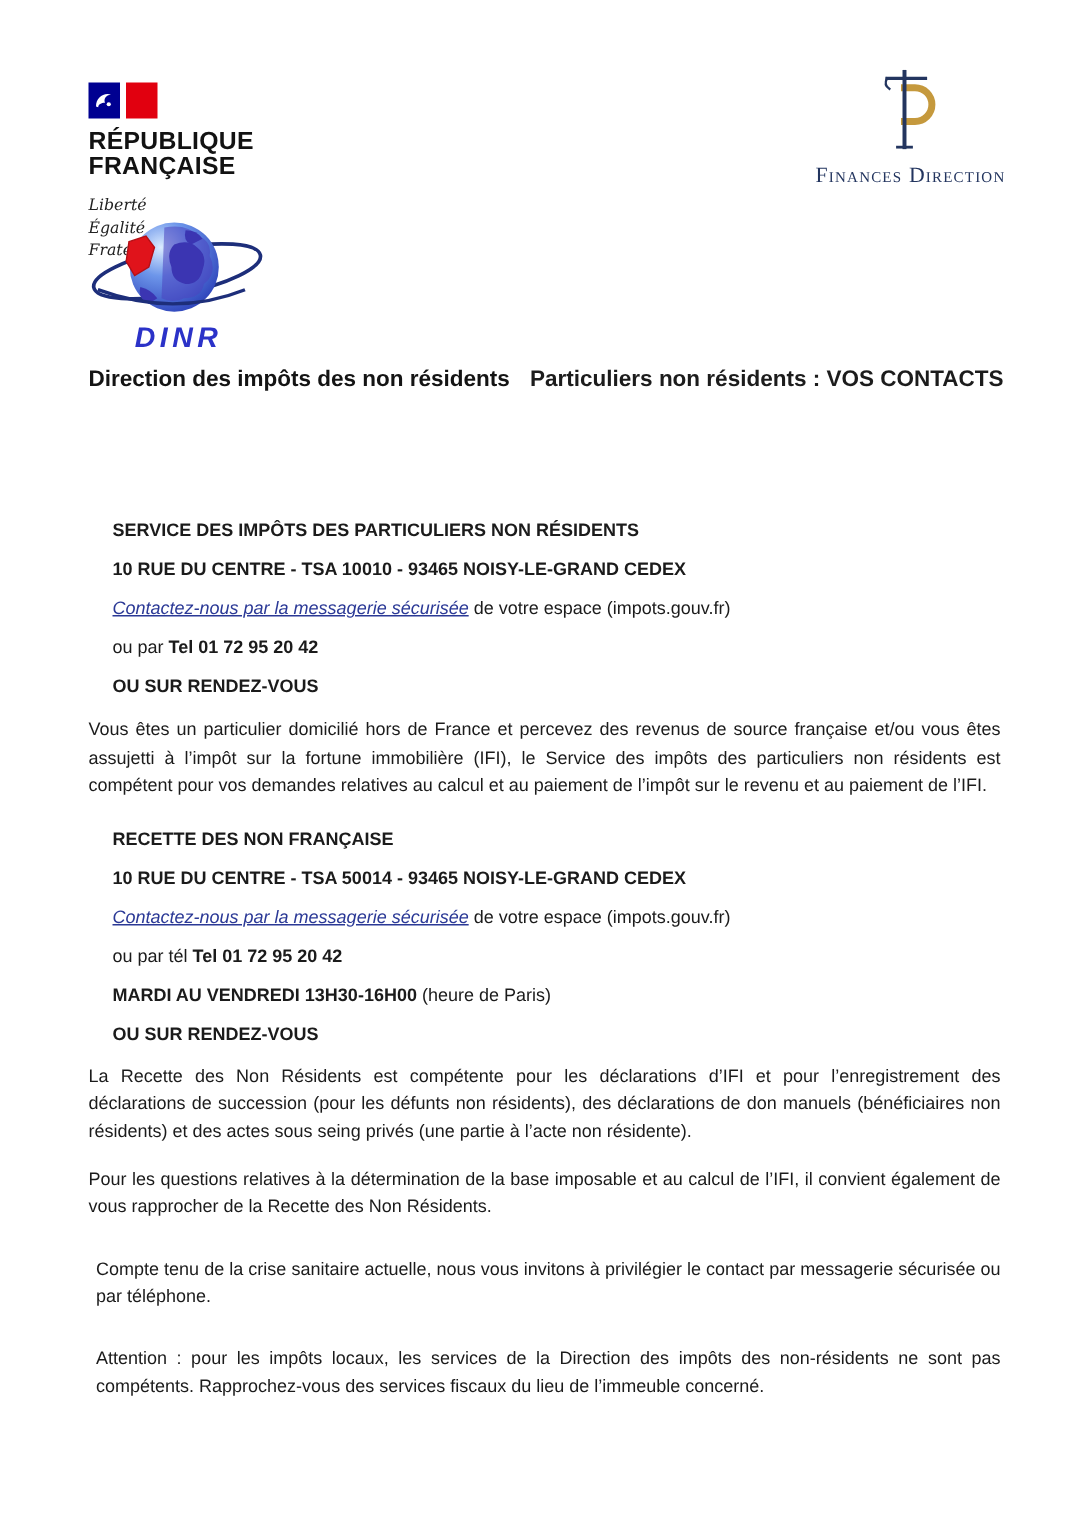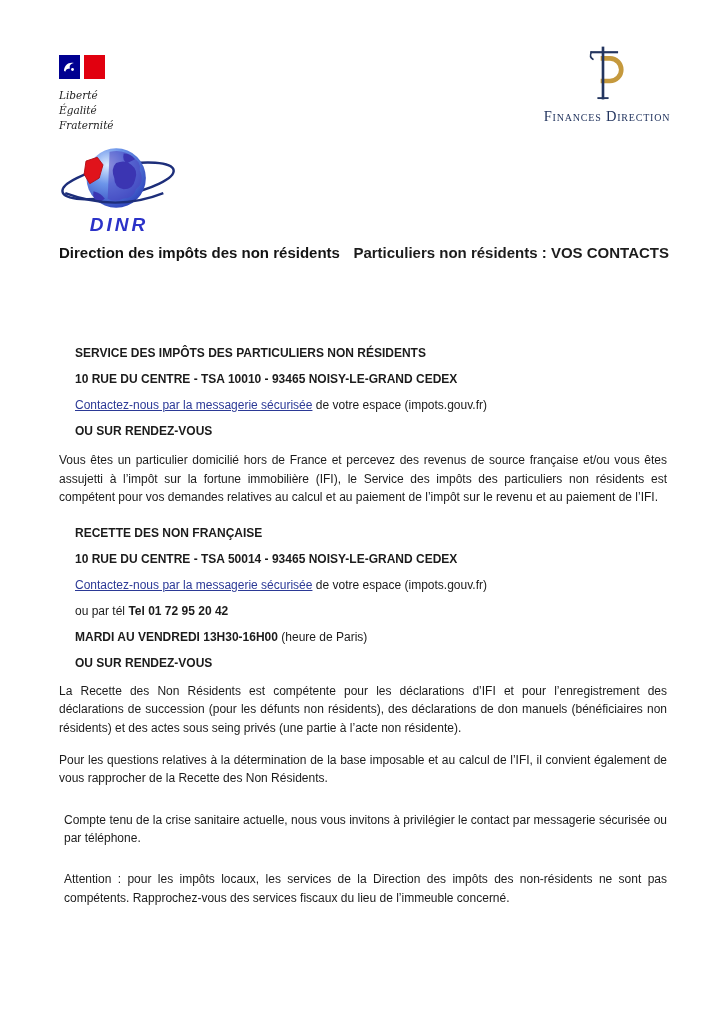--- a/index.html
+++ b/index.html
@@ -35,38 +35,42 @@
   
   .title-row { position:absolute; left:59px; right:55px; top:244px;
                display:flex; justify-content:space-between; align-items:baseline; }
   .title-left  { font-size:15px; font-weight:700; color:#141414; }
   .title-right { font-size:15px; font-weight:600; color:#1c1c1c; }
 
   
   .content { position:absolute; left:59px; right:57px; top:346px; font-size:12px; color:#1b1b1b; }
   .cline { margin:0 0 12px 16px; line-height:14px; }
   .b { font-weight:700; }
-  a.link { color:var(--link-blue,#2b3996); text-decoration:underline; cursor:pointer; }
+  a.link { color:var(--link-blue,#2b3996); text-decoration:underline; cursor:pointer;font-style:italic; }
   .para { margin:0; text-align:justify; line-height:1.55; }
   .mt13 { margin-top:13px; } .mt19 { margin-top:19px; } .mt8 { margin-top:8px; }
   .mt23 { margin-top:23px; } .mt18 { margin-top:22px; }
   .ind { padding-left:5px; }
 </style>
 </head>
 <body style="--flag-blue: #000091; --flag-red: #e1000f; --fp-navy: #23355f; --fp-gold: #c5993d; --dinr-blue: #2b32c8; --link-blue: #2b3996; --text: #1b1b1b;">
 
 <div class="rf-block">
   <div class="rf-flag">
     <div class="blue">
       <svg width="17" height="18" viewBox="0 0 17 18">
         <path d="M3 13 C3 7 8 3.5 13 5 C9.5 5.5 8 8 9 10.5 C6.5 10.5 4.5 11.5 4.5 13.5 Z" fill="#ffffff"></path>
         <circle cx="11.5" cy="11.5" r="1.4" fill="#ffffff"></circle>
       </svg>
     </div>
     <div class="red"></div>
+  </div>
+  <div class="rf-name">
+    <div>RÉPUBLIQUE</div>
+    <div>FRANÇAISE</div>
   </div>
   <div class="rf-motto">
     <div>Liberté</div>
     <div>Égalité</div>
     <div>Fraternité</div>
   </div>
 </div>
 
 <div class="fp-block">
   <svg class="fp-mono" viewBox="0 0 64 72">
@@ -106,20 +110,21 @@
   <span class="title-left">Direction des impôts des non résidents</span>
   <span class="title-right">Particuliers non résidents : VOS CONTACTS</span>
 </div>
 
 <div class="content">
 
   <section>
     <p class="cline b">SERVICE DES IMPÔTS DES PARTICULIERS NON RÉSIDENTS</p>
     <p class="cline b">10 RUE DU CENTRE - TSA 10010 - 93465 NOISY-LE-GRAND CEDEX</p>
     <p class="cline"><a class="link">Contactez-nous par la messagerie sécurisée</a><span> de votre espace (impots.gouv.fr)</span></p>
+    <p class="cline"><span>ou par </span><span class="b">Tel 01 72 95 20 42</span></p>
     <p class="cline b">OU SUR RENDEZ-VOUS</p>
     <p class="para mt13">Vous êtes un particulier domicilié hors de France et percevez des revenus de source française et/ou vous êtes assujetti à l’impôt sur la fortune immobilière (IFI), le Service des impôts des particuliers non résidents est compétent pour vos demandes relatives au calcul et au paiement de l’impôt sur le revenu et au paiement de l’IFI.</p>
   </section>
 
   <section class="mt19" style="display:block;">
     <p class="cline b">RECETTE DES NON FRANÇAISE</p>
     <p class="cline b">10 RUE DU CENTRE - TSA 50014 - 93465 NOISY-LE-GRAND CEDEX</p>
     <p class="cline"><a class="link">Contactez-nous par la messagerie sécurisée</a><span> de votre espace (impots.gouv.fr)</span></p>
     <p class="cline"><span>ou par tél </span><span class="b">Tel 01 72 95 20 42</span></p>
     <p class="cline"><span class="b">MARDI AU VENDREDI 13H30-16H00</span><span> (heure de Paris)</span></p>

